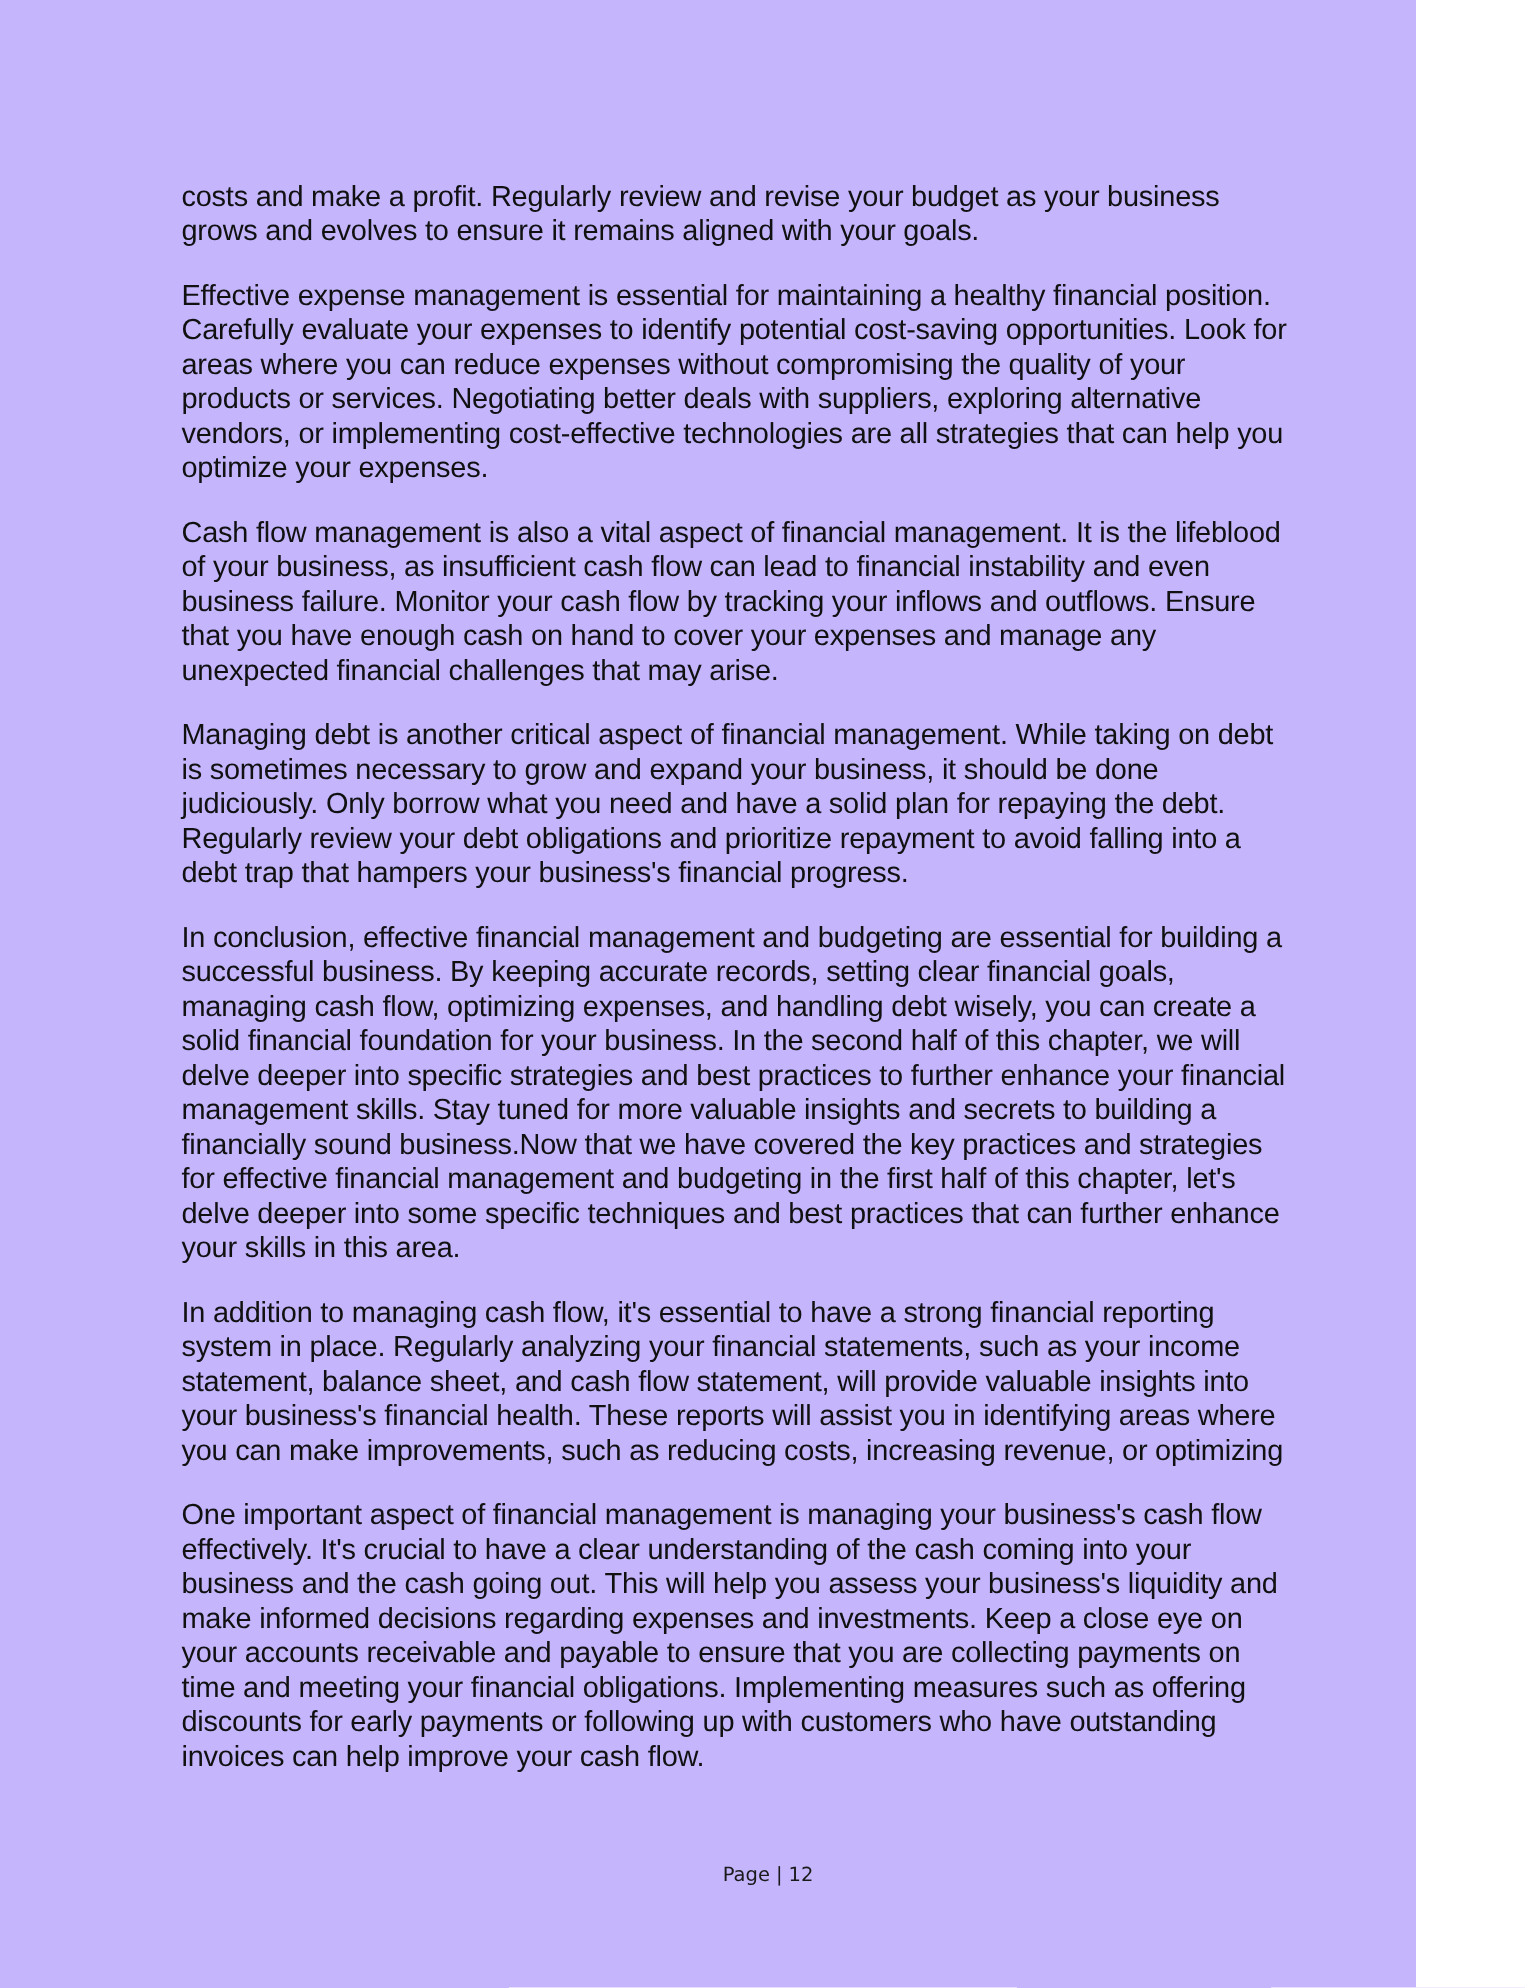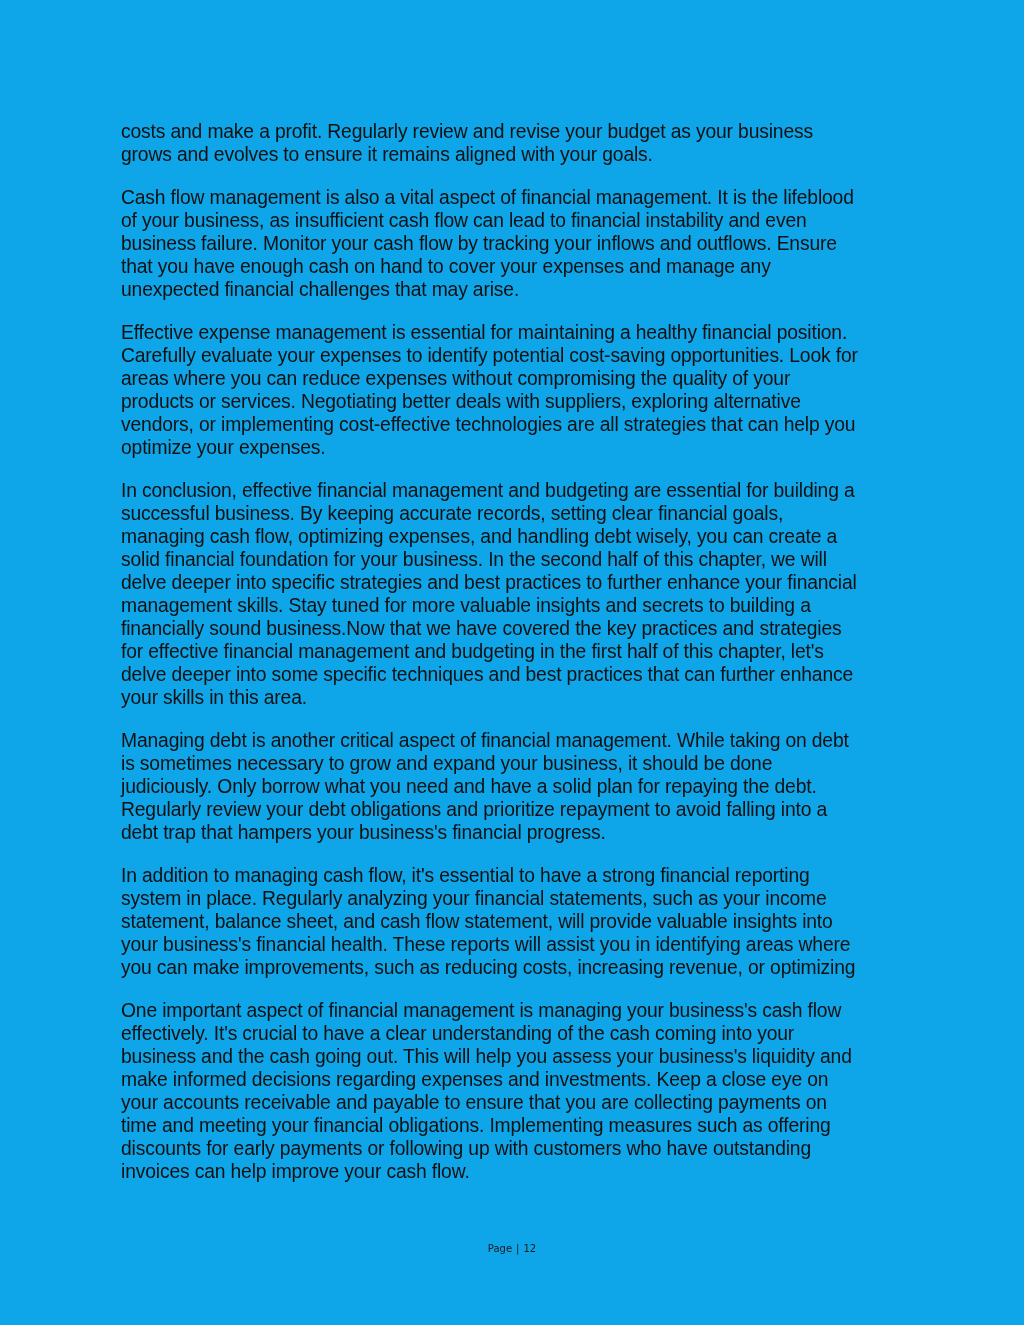--- a/index.html
+++ b/index.html
@@ -2,23 +2,23 @@
 <html><head>
   <meta charset="utf-8">
   <style>
     html, body {
       margin: 0;
       padding: 0;
       background: #ffffff;
     }
     .page {
       position: relative;
-      width: 1024px;
+      width: 944px;
       height: 1325px;
-      background: #0ea5e9;
+      background: #c4b5fd;
       overflow: hidden;
     }
     .body-text {
       position: absolute;
       left: 121px;
       top: 120px;
       width: 790px;
       font-family: "Liberation Sans", sans-serif;
       font-size: 19.3px;
       line-height: 23px;
@@ -29,60 +29,60 @@
       margin: 0 0 20px 0;
       white-space: pre-line;
     }
     .footer {
       position: absolute;
       left: 0;
       top: 1243px;
       width: 1024px;
       text-align: center;
       font-family: "DejaVu Sans", sans-serif;
-      font-size: 10px;
+      font-size: 13px;
       color: #1a1a1a;
     }
     .footer .sep {
       margin: 0 4px;
     }
   </style>
 </head>
 <body>
 
 <div class="page">
   <div class="body-text">
     <p class="para">costs and make a profit. Regularly review and revise your budget as your business
 grows and evolves to ensure it remains aligned with your goals.</p>
-    <p class="para">Cash flow management is also a vital aspect of financial management. It is the lifeblood
-of your business, as insufficient cash flow can lead to financial instability and even
-business failure. Monitor your cash flow by tracking your inflows and outflows. Ensure
-that you have enough cash on hand to cover your expenses and manage any
-unexpected financial challenges that may arise.</p>
     <p class="para">Effective expense management is essential for maintaining a healthy financial position.
 Carefully evaluate your expenses to identify potential cost-saving opportunities. Look for
 areas where you can reduce expenses without compromising the quality of your
 products or services. Negotiating better deals with suppliers, exploring alternative
 vendors, or implementing cost-effective technologies are all strategies that can help you
 optimize your expenses.</p>
+    <p class="para">Cash flow management is also a vital aspect of financial management. It is the lifeblood
+of your business, as insufficient cash flow can lead to financial instability and even
+business failure. Monitor your cash flow by tracking your inflows and outflows. Ensure
+that you have enough cash on hand to cover your expenses and manage any
+unexpected financial challenges that may arise.</p>
+    <p class="para">Managing debt is another critical aspect of financial management. While taking on debt
+is sometimes necessary to grow and expand your business, it should be done
+judiciously. Only borrow what you need and have a solid plan for repaying the debt.
+Regularly review your debt obligations and prioritize repayment to avoid falling into a
+debt trap that hampers your business's financial progress.</p>
     <p class="para">In conclusion, effective financial management and budgeting are essential for building a
 successful business. By keeping accurate records, setting clear financial goals,
 managing cash flow, optimizing expenses, and handling debt wisely, you can create a
 solid financial foundation for your business. In the second half of this chapter, we will
 delve deeper into specific strategies and best practices to further enhance your financial
 management skills. Stay tuned for more valuable insights and secrets to building a
 financially sound business.Now that we have covered the key practices and strategies
 for effective financial management and budgeting in the first half of this chapter, let's
 delve deeper into some specific techniques and best practices that can further enhance
 your skills in this area.</p>
-    <p class="para">Managing debt is another critical aspect of financial management. While taking on debt
-is sometimes necessary to grow and expand your business, it should be done
-judiciously. Only borrow what you need and have a solid plan for repaying the debt.
-Regularly review your debt obligations and prioritize repayment to avoid falling into a
-debt trap that hampers your business's financial progress.</p>
     <p class="para">In addition to managing cash flow, it's essential to have a strong financial reporting
 system in place. Regularly analyzing your financial statements, such as your income
 statement, balance sheet, and cash flow statement, will provide valuable insights into
 your business's financial health. These reports will assist you in identifying areas where
 you can make improvements, such as reducing costs, increasing revenue, or optimizing</p>
     <p class="para">One important aspect of financial management is managing your business's cash flow
 effectively. It's crucial to have a clear understanding of the cash coming into your
 business and the cash going out. This will help you assess your business's liquidity and
 make informed decisions regarding expenses and investments. Keep a close eye on
 your accounts receivable and payable to ensure that you are collecting payments on

